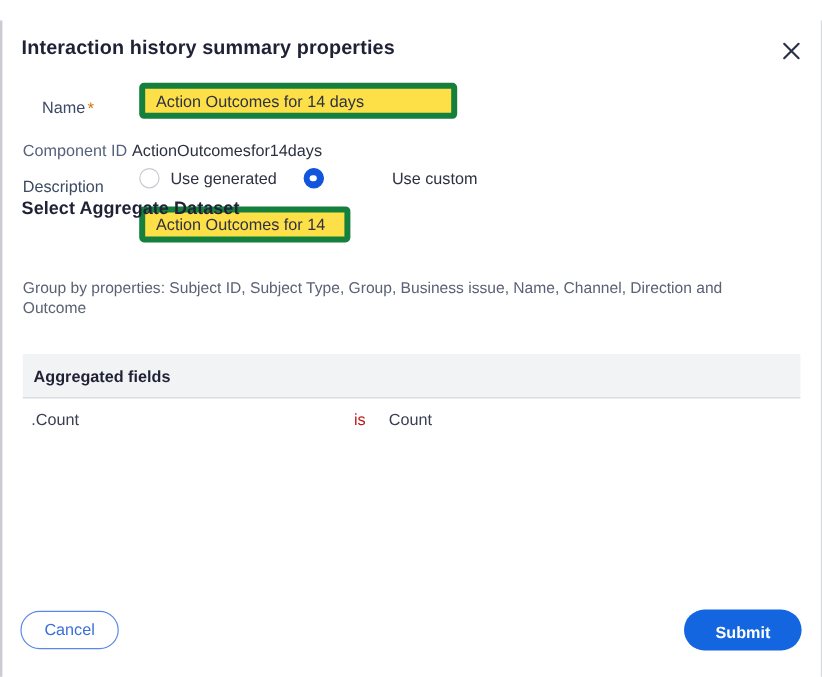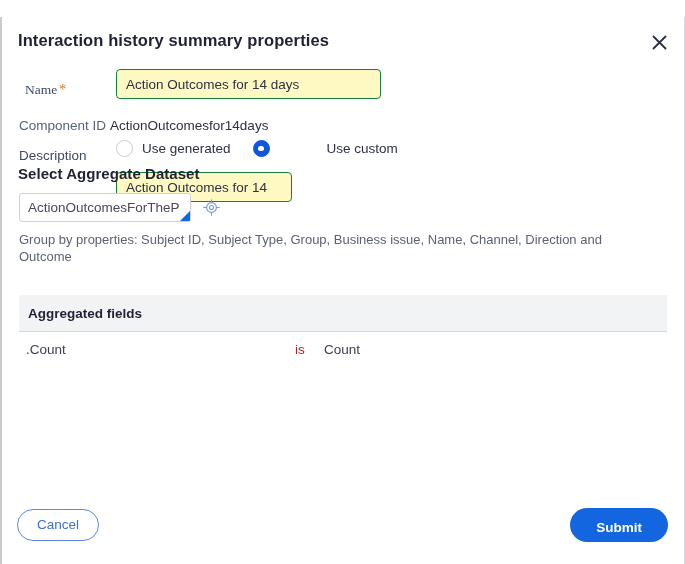--- a/index.html
+++ b/index.html
@@ -52,41 +52,40 @@
     justify-content: center;
     cursor: pointer;
   }
   .close-btn svg { display: block; }
 
   
   .form-area { position: relative; }
 
   .row-name {
     position: absolute;
-    left: 23px;
+    left: 33px;
     top: 13px;
     display: flex;
     align-items: center;
-    font-family: Liberation Serif, serif;
   }
   .field-label {
     font-size: 13.5px;
     color: #3c4a63;
     white-space: nowrap;
   }
   .req-star {
     color: #d9730d;
     font-size: 14px;
     margin-left: 2px;
     line-height: 1;
   }
   .text-input {
     box-sizing: border-box;
-    background: #fef9c3;
-    border: 1px solid #15803d;
+    background: #fde047;
+    border: 5px solid #15803d;
     border-radius: 4px;
     font-family: "Liberation Sans", sans-serif;
     font-size: 13.5px;
     color: #2d3142;
     padding: 0 9px;
     outline: none;
   }
   .name-input {
     position: absolute;
     left: 114px;
@@ -357,33 +356,20 @@
         <span class="radio-mark"></span>
         <span class="radio-label">Use custom</span>
       </div>
     </div>
 
     <input class="text-input desc-input" type="text" value="Action Outcomes for 14" style="">
   </div>
 
   <div class="section-title">Select Aggregate Dataset</div>
 
-  <div class="dataset-row">
-    <div class="dataset-input-wrap">
-      <input class="dataset-input" type="text" value="ActionOutcomesForTheP" style="">
-      <span class="resize-tri"></span>
-    </div>
-    <div class="target-icon">
-      <svg width="17" height="17" viewBox="0 0 18 18" aria-hidden="true">
-        <circle cx="9" cy="9" r="5.2" fill="none" stroke="#6e9fe0" stroke-width="1.2"></circle>
-        <circle cx="9" cy="9" r="2.1" fill="none" stroke="#6e9fe0" stroke-width="1.2"></circle>
-        <path d="M9 0.8 V3.4 M9 14.6 V17.2 M0.8 9 H3.4 M14.6 9 H17.2" stroke="#6e9fe0" stroke-width="1.2" stroke-linecap="round"></path>
-      </svg>
-    </div>
-  </div>
 
   <div class="groupby">Group by properties: Subject ID, Subject Type, Group, Business issue, Name, Channel, Direction and Outcome</div>
 
   <div class="table">
     <div class="table-head">
       <span class="th-label">Aggregated fields</span>
     </div>
     <div class="table-row">
       <span class="cell-field">.Count</span>
       <span class="cell-op">is</span>

